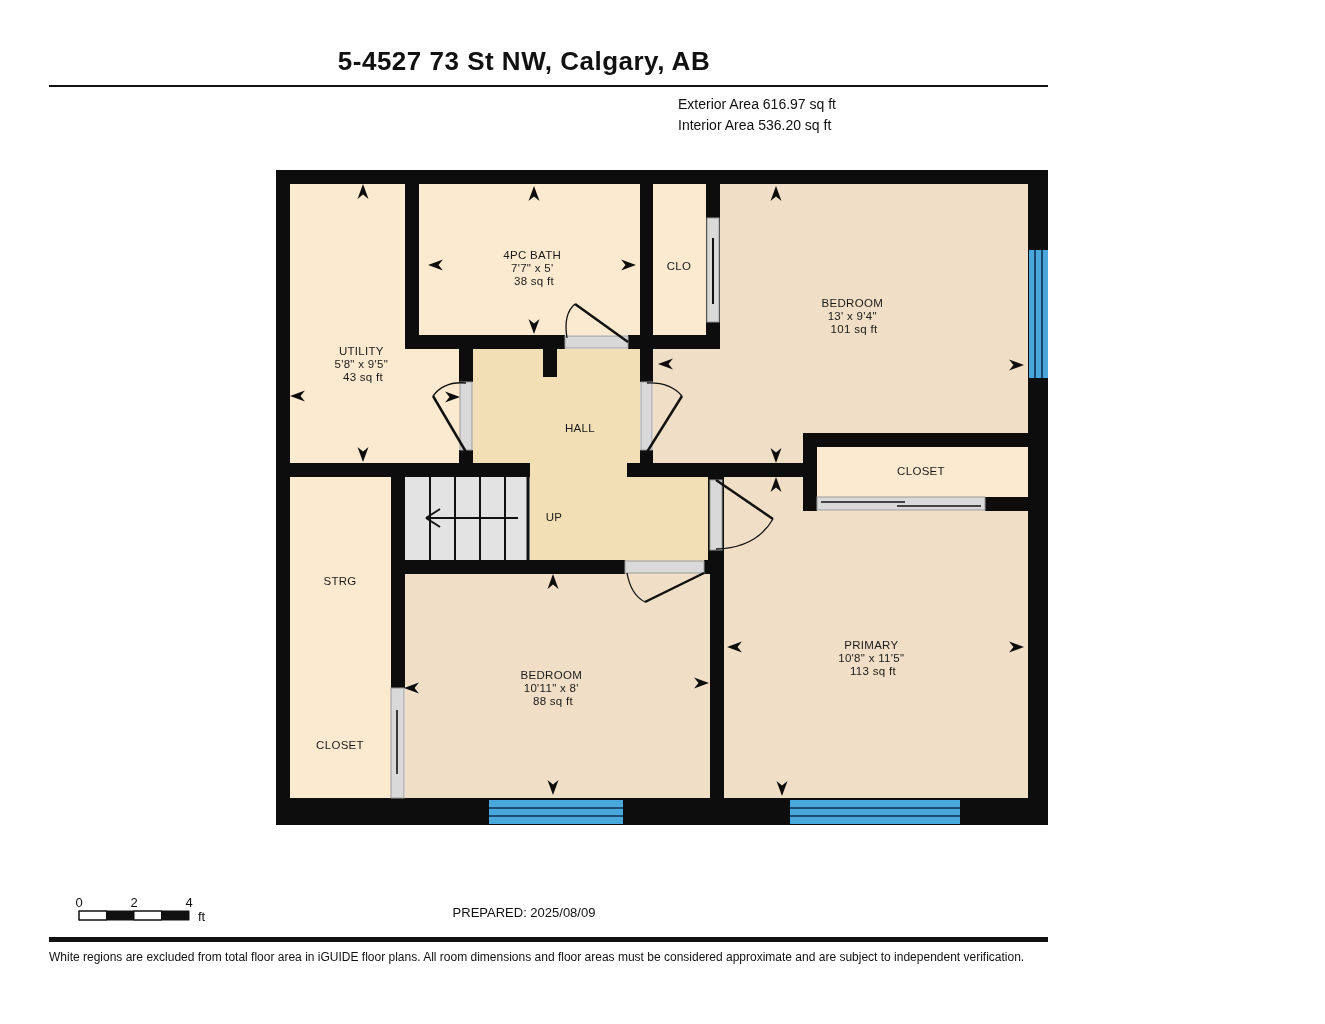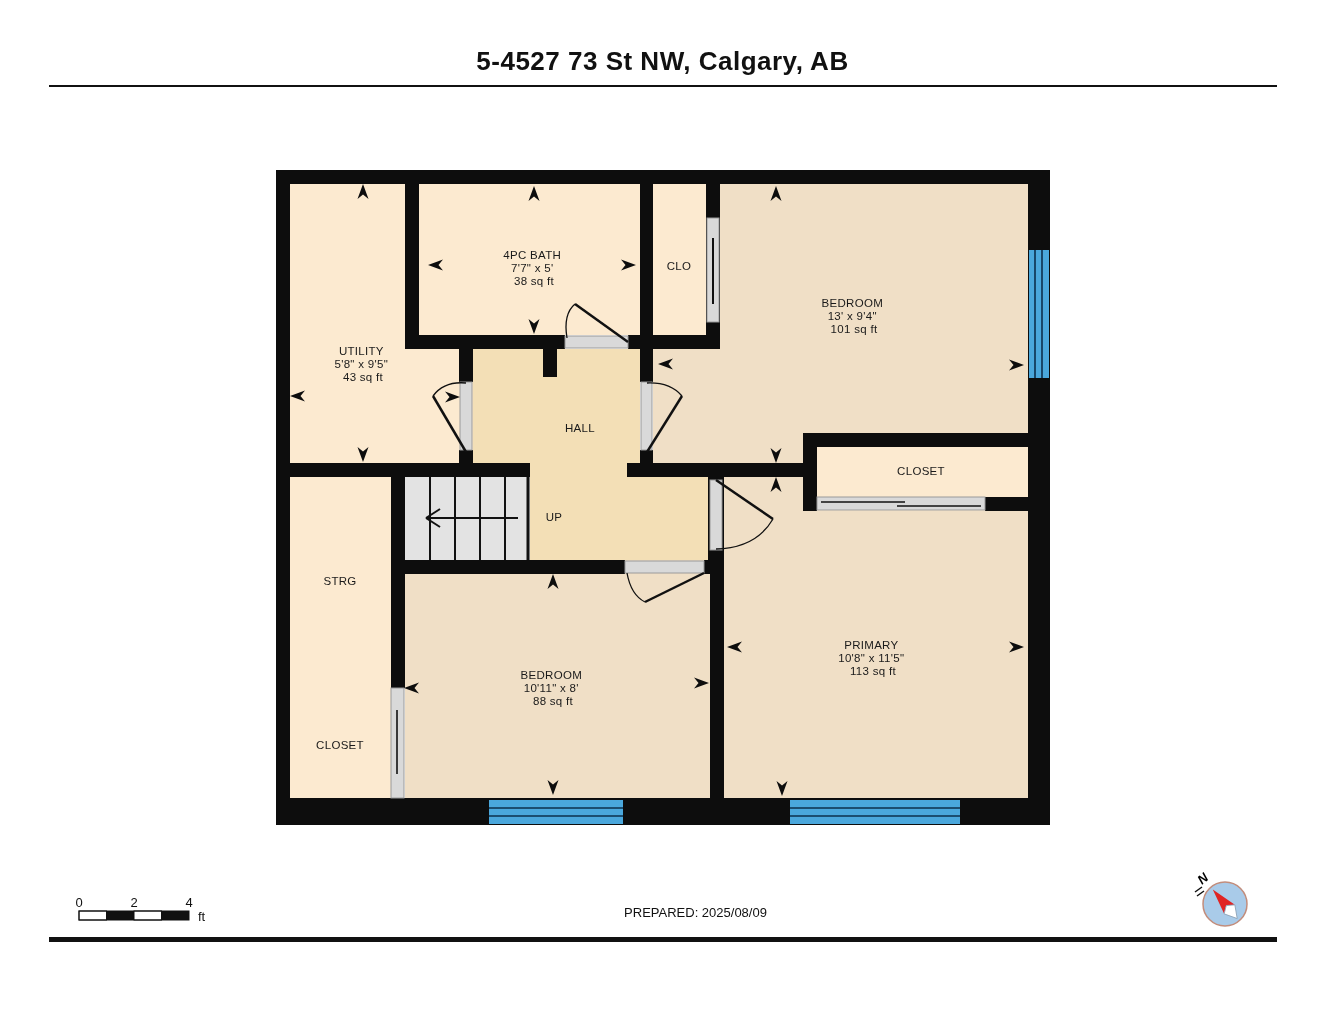--- a/index.html
+++ b/index.html
@@ -1,47 +1,51 @@
 <!DOCTYPE html>
 <html><head>
 <meta charset="utf-8">
 <style>
   html,body{margin:0;padding:0;background:#ffffff;}
   .sheet{
-    position:relative;width:1325px;height:1024px;background:#ffffff;
+    position:relative;width:1048px;height:1024px;background:#ffffff;
     font-family:"Liberation Sans", sans-serif;color:#111;overflow:hidden;
   }
   .title{
     position:absolute;top:46px;left:0;width:100%;text-align:center;
     font-size:26px;font-weight:bold;letter-spacing:.5px;
   }
   .title-rule{position:absolute;top:85px;left:49px;width:1228px;height:2px;background:#111;}
   .floor-label{
     position:absolute;top:94px;left:300px;width:365px;text-align:right;
     font-size:14px;font-weight:bold;
   }
   .area-lines{position:absolute;top:94px;left:678px;font-size:14px;line-height:21px;}
   .plan-svg{position:absolute;left:276px;top:170px;}
   .room-label{font-size:11.5px;fill:#1a1a1a;letter-spacing:.3px;}
   .scalebar-svg{position:absolute;left:70px;top:894px;}
   .scalebar-svg text{font-size:13px;fill:#111;}
   .prepared{
-    position:absolute;top:905px;left:0;width:100%;text-align:center;font-size:13px;padding-left:33px;
+    position:absolute;top:905px;left:0;width:100%;text-align:center;font-size:13px;
   }
   .compass-svg{position:absolute;left:1194px;top:872px;}
   .footer-rule{position:absolute;top:937px;left:49px;width:1228px;height:5px;background:#111;}
   .disclaimer{position:absolute;top:950px;left:49px;width:1240px;font-size:12px;color:#111;}
 </style>
 </head>
 <body>
 
 <div class="sheet">
 
   <div class="title">5-4527 73 St NW, Calgary, AB</div>
   <div class="title-rule"></div>
+  <div class="area-lines">
+    <div>Exterior Area 616.97 sq ft</div>
+    <div>Interior Area 536.20 sq ft</div>
+  </div>
 
   <svg class="plan-svg" width="774" height="655" viewBox="0 0 774 655">
 
     <g>
       <rect x="14" y="14" width="129" height="279" fill="#fcead0"></rect>
       <rect x="143" y="165" width="54" height="128" fill="#fcead0"></rect>
       <rect x="143" y="14" width="234" height="151" fill="#fcead0"></rect>
       <rect x="377" y="14" width="53" height="151" fill="#fcead0"></rect>
       <rect x="444" y="14" width="308" height="263" fill="#f0dfc6"></rect>
       <rect x="377" y="179" width="375" height="114" fill="#f0dfc6"></rect>
@@ -236,14 +240,15 @@
     <g transform="translate(31,32) rotate(-40)">
       <path d="M 0,-19 L 7,7 L 0,2 L -7,7 Z" fill="#e02424"></path>
       <path d="M -7,7 L 0,2 L 7,7 L 0,19 Z" fill="#ffffff" stroke="#8aa0b5" stroke-width="0.8"></path>
     </g>
     <text x="8" y="13" transform="rotate(-40 8 13)" font-size="13" font-weight="bold" font-style="italic">N</text>
     <line x1="1" y1="20" x2="8" y2="15" stroke="#111" stroke-width="1.5"></line>
     <line x1="3" y1="24" x2="10" y2="19" stroke="#111" stroke-width="1.5"></line>
   </svg>
 
   <div class="footer-rule"></div>
+  <div class="disclaimer">White regions are excluded from total floor area in iGUIDE floor plans. All room dimensions and floor areas must be considered approximate and are subject to independent verification.</div>
 
 </div>
 
 </body></html>

